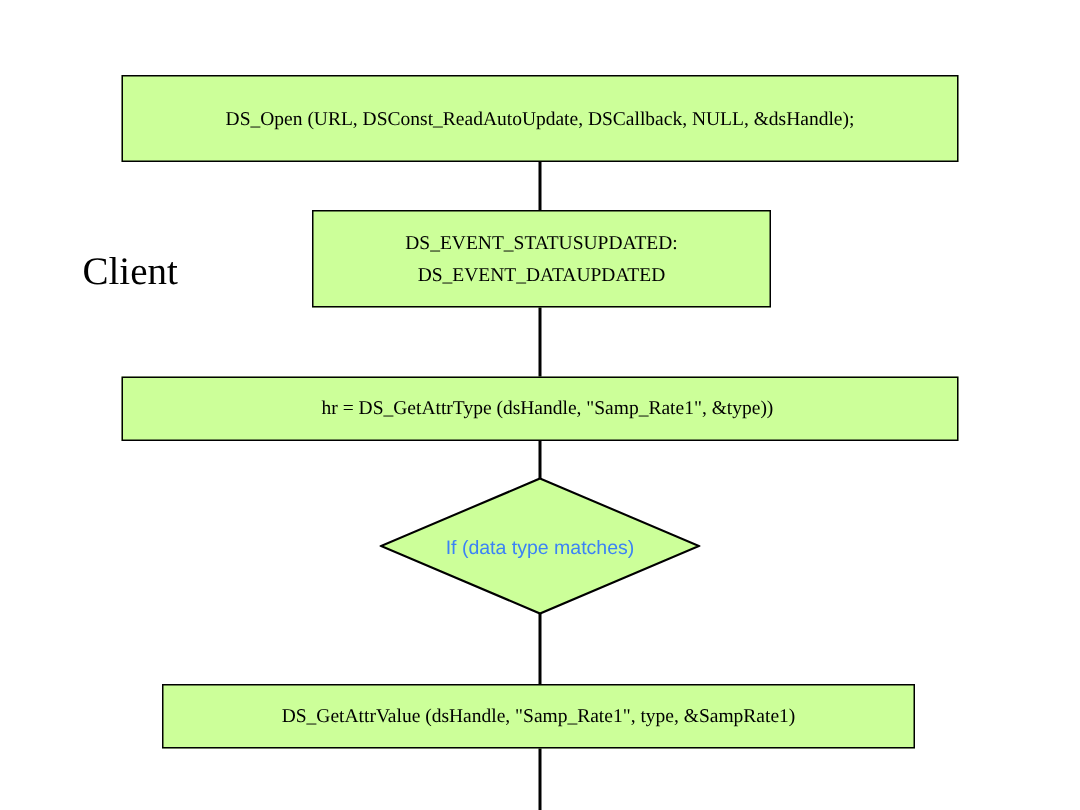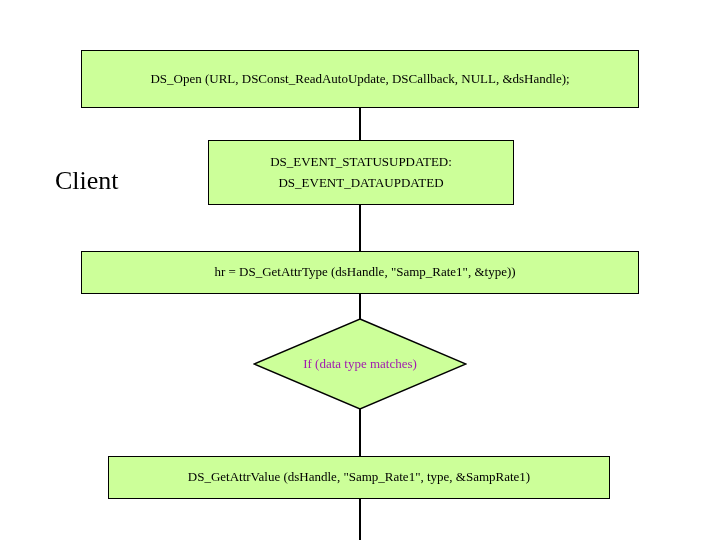--- a/index.html
+++ b/index.html
@@ -54,23 +54,23 @@
   }
   .node-diamond svg {
     position: absolute;
     left: 0;
     top: 0;
     display: block;
   }
   .node-diamond .txt {
     position: relative;
     z-index: 2;
-    font-family: Liberation Serif, serif;
+    font-family: Liberation Sans, sans-serif;
     font-size: 13px;
-    color: #a21caf;
+    color: #3b82f6;
     text-align: center;
     white-space: nowrap;
   }
 
   
   .free-label {
     position: absolute;
     font-family: "Liberation Serif", "DejaVu Serif", serif;
     color: #000000;
     white-space: nowrap;

